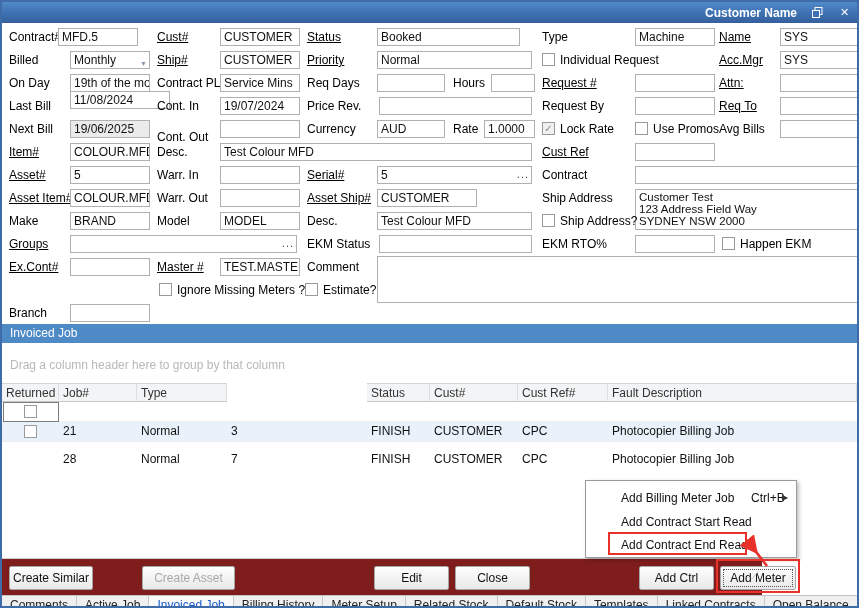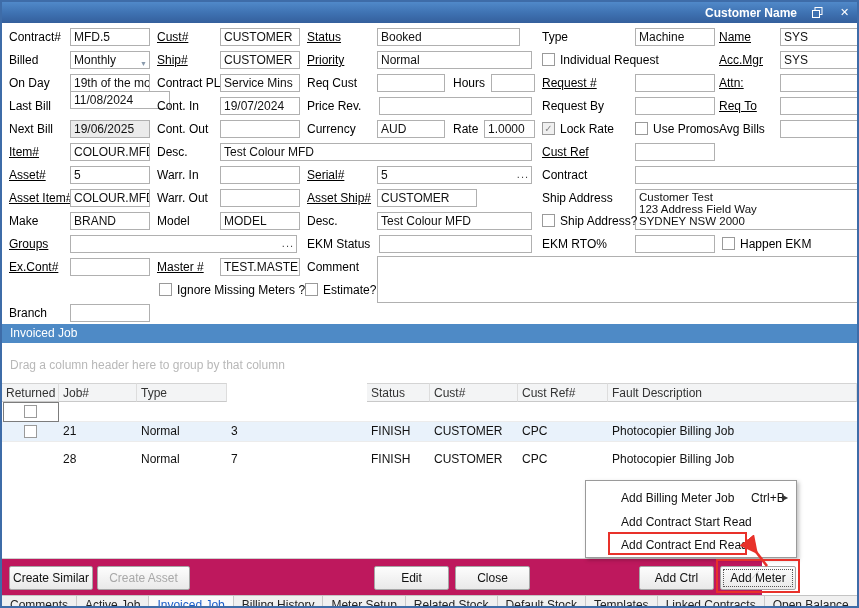--- a/index.html
+++ b/index.html
@@ -37,25 +37,25 @@
   .ghead{position:absolute;top:40px;height:19px;background:#f3f4f5;border-top:1px solid #d4d4d4;
       border-bottom:1px solid #c9c9c9;border-right:1px solid #dddddd;
       padding:2px 0 0 4px;color:#333;font-size:12px;overflow:hidden;white-space:nowrap;}
   .gcell{position:absolute;height:19px;padding:2px 0 0 4px;font-size:12px;overflow:hidden;white-space:nowrap;}
   .grow1{top:59px;margin-top:48px;} .grow2{top:79px;}
   .rowbg1{position:absolute;left:0;top:59px;width:855px;height:20px;background:#fff;border-bottom:1px solid #ececec;}
   .rowbg2{position:absolute;left:0;top:79px;width:855px;height:20px;background:#e9f2fb;border-bottom:1px solid #ececec;}
   .gcb{position:absolute;width:13px;height:13px;border:1px solid #9a9a9a;background:#fff;}
   .focuscell{position:absolute;left:1px;top:59px;width:56px;height:20px;border:1px solid #7c7c7c;background:#fff;}
   
-  #bottom{position:absolute;left:0;top:556px;width:760px;height:48px;background:#be185d;border-top:1px solid #cfcfcf;}
+  #bottom{position:absolute;left:0;top:556px;width:760px;height:48px;background:#7f1d1d;border-top:1px solid #cfcfcf;}
   .btn{position:absolute;top:7px;height:24px;border:1px solid #a6a6a6;border-radius:2px;
       background:linear-gradient(180deg,#fdfdfd,#e9e9e9);font-size:12px;color:#111;
       display:flex;align-items:center;justify-content:center;font-family:inherit;}
-  .btn.dis{color:#a8a8a8;}
+  .btn.dis{color:#a8a8a8;margin-left:45px;}
   .btn.focus{outline:1px dotted #555;outline-offset:-4px;}
   #tabstrip{position:absolute;left:0;top:36px;width:855px;height:16px;border-top:1px solid #c4c4c4;
       display:flex;align-items:stretch;background:#f0f0f0;}
   .tab{padding:2px 8px 0 8px;border-right:1px solid #c9c9c9;white-space:nowrap;font-size:12px;color:#222;}
   .tab.sel{color:#1a5cc8;background:#fafafa;}
   
   #ctxmenu{position:absolute;left:583px;top:478px;width:212px;height:78px;background:#fff;
       border:1px solid #9a9a9a;box-shadow:2px 2px 4px rgba(0,0,0,.25);z-index:40;}
   .mitem{position:absolute;left:0;width:210px;height:24px;padding:5px 0 0 35px;font-size:12px;white-space:nowrap;}
   .mshort{position:absolute;left:165px;top:5px;}
@@ -77,21 +77,21 @@
         <svg width="11" height="11" viewBox="0 0 11 11">
             <rect x="3" y="0.5" width="7" height="7" fill="none" stroke="#fff" stroke-width="1"></rect>
             <rect x="0.5" y="3.5" width="7" height="7" fill="#3e71b1" stroke="#fff" stroke-width="1"></rect>
           </svg>
       </span>
       <span class="tbicon">✕</span>
     </span>
   </div>
 
   <div class="lbl" style="left:7px;top:28px">Contract#</div>
-  <div class="fld" style="left:68px;top:26px;width:80px">MFD.5</div>
+  <div class="fld" style="left:56px;top:26px;width:80px">MFD.5</div>
   <div class="lbl u" style="left:155px;top:28px">Cust#</div>
   <div class="fld" style="left:218px;top:26px;width:80px">CUSTOMER</div>
   <div class="lbl u" style="left:305px;top:28px">Status</div>
   <div class="fld" style="left:375px;top:26px;width:143px">Booked</div>
   <div class="lbl" style="left:540px;top:28px">Type</div>
   <div class="fld" style="left:633px;top:26px;width:80px">Machine</div>
   <div class="lbl u" style="left:717px;top:28px">Name</div>
   <div class="fld" style="left:778px;top:26px;width:79px">SYS</div>
 
   <div class="lbl" style="left:7px;top:51px">Billed</div>
@@ -105,21 +105,21 @@
   <div class="fld" style="left:375px;top:49px;width:155px">Normal</div>
   <span class="cb" style="left:540px;top:51px"></span>
   <div class="lbl" style="left:558px;top:51px">Individual Request</div>
   <div class="lbl u" style="left:717px;top:51px">Acc.Mgr</div>
   <div class="fld" style="left:778px;top:49px;width:79px">SYS</div>
 
   <div class="lbl" style="left:7px;top:74px">On Day</div>
   <div class="fld" style="left:68px;top:72px;width:80px">19th of the month</div>
   <div class="lbl" style="left:155px;top:74px">Contract PL</div>
   <div class="fld" style="left:218px;top:72px;width:80px">Service Mins</div>
-  <div class="lbl" style="left:305px;top:74px">Req Cust</div>
+  <div class="lbl" style="left:305px;top:74px">Req Days</div>
   <div class="fld" style="left:375px;top:72px;width:68px"></div>
   <div class="lbl" style="left:451px;top:74px">Hours</div>
   <div class="fld" style="left:489px;top:72px;width:44px"></div>
   <div class="lbl u" style="left:540px;top:74px">Request #</div>
   <div class="fld" style="left:633px;top:72px;width:80px"></div>
   <div class="lbl u" style="left:717px;top:74px">Attn:</div>
   <div class="fld" style="left:778px;top:72px;width:79px"></div>
 
   <div class="lbl" style="left:7px;top:97px">Last Bill</div>
   <div class="fld" style="left:68px;top:89px;width:100px">11/08/2024</div>
@@ -127,21 +127,21 @@
   <div class="fld" style="left:218px;top:95px;width:80px">19/07/2024</div>
   <div class="lbl" style="left:305px;top:97px">Price Rev.</div>
   <div class="fld" style="left:377px;top:95px;width:153px"></div>
   <div class="lbl" style="left:540px;top:97px">Request By</div>
   <div class="fld" style="left:633px;top:95px;width:80px"></div>
   <div class="lbl u" style="left:717px;top:97px">Req To</div>
   <div class="fld" style="left:778px;top:95px;width:79px"></div>
 
   <div class="lbl" style="left:7px;top:120px">Next Bill</div>
   <div class="fld dis" style="left:68px;top:118px;width:80px">19/06/2025</div>
-  <div class="lbl" style="left:155px;top:120px">Cont. Out</div>
+  <div class="lbl" style="left:155px;top:128px">Cont. Out</div>
   <div class="fld" style="left:218px;top:118px;width:80px"></div>
   <div class="lbl" style="left:305px;top:120px">Currency</div>
   <div class="fld" style="left:375px;top:118px;width:68px">AUD</div>
   <div class="lbl" style="left:451px;top:120px">Rate</div>
   <div class="fld" style="left:482px;top:118px;width:51px">1.0000</div>
   <span class="cb" style="left:540px;top:120px;background:#f0f0f0">✓</span>
   <div class="lbl" style="left:558px;top:120px">Lock Rate</div>
   <span class="cb" style="left:633px;top:120px"></span>
   <div class="lbl" style="left:651px;top:120px">Use Promos</div>
   <div class="lbl" style="left:717px;top:120px">Avg Bills</div>

